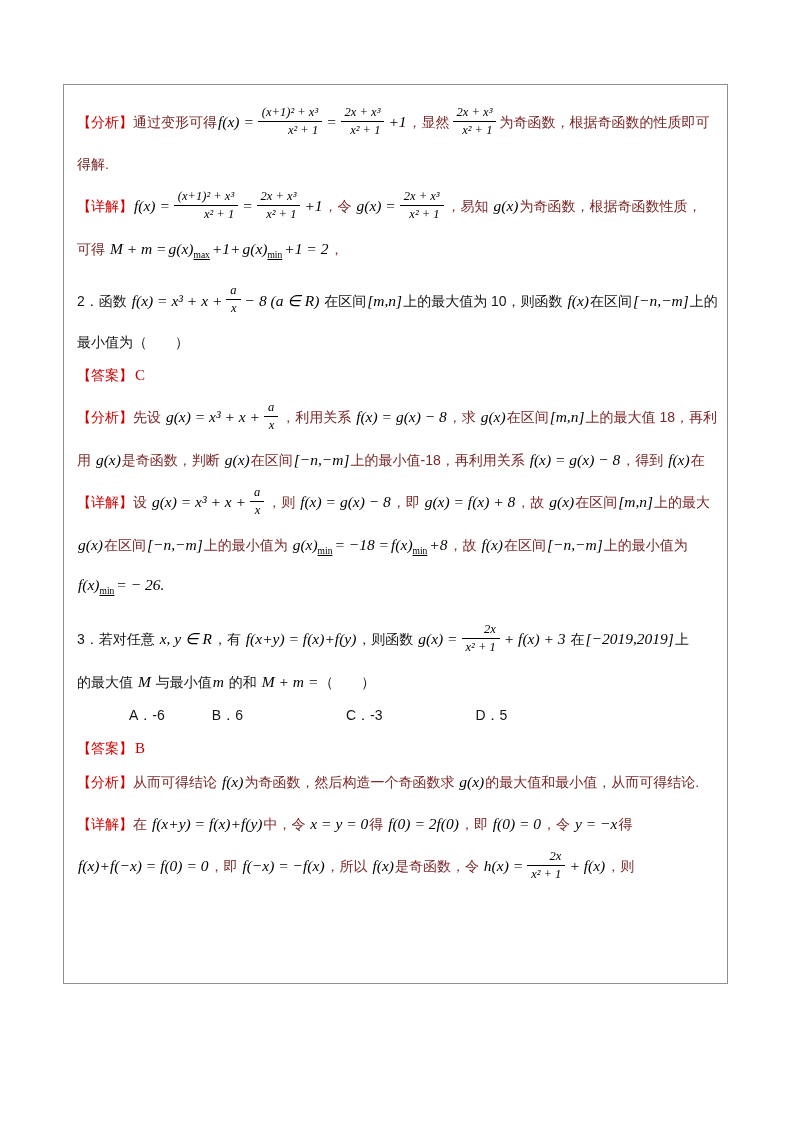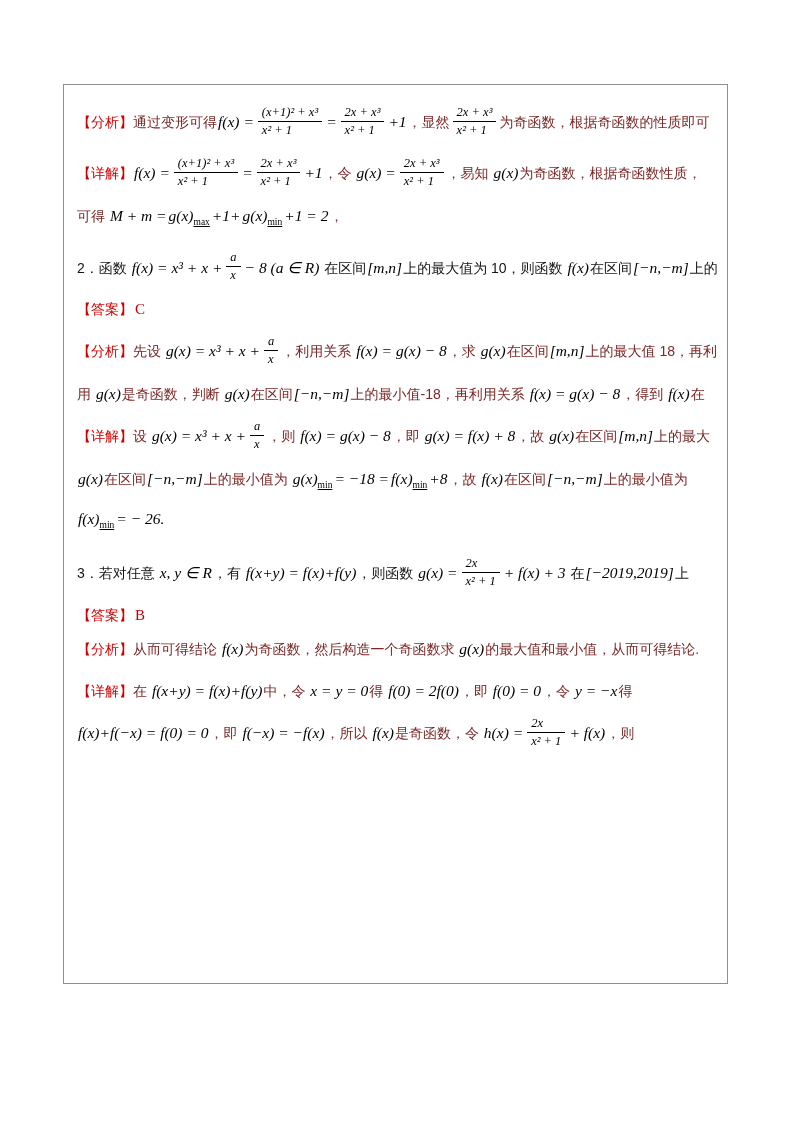--- a/index.html
+++ b/index.html
@@ -15,40 +15,44 @@
   }
   .line{white-space:nowrap;line-height:33px;font-size:14px;}
   .frac-line{padding:8px 0;}
   .lab{color:var(--label,#d10000);}
   .t{color:var(--prose,#7b2727);}
   .b{color:var(--black,#151515);}
   .m{color:#000000;font-family:"Liberation Serif", serif;font-style:italic;font-size:15.5px;margin:0 1px;}
   .m sub{font-size:9.5px;font-style:normal;letter-spacing:0;text-decoration:underline;}
   .ans{color:var(--answer,#c00000);font-family:"Liberation Serif", serif;font-size:15px;margin-left:2px;}
   .frac{
-    display:inline-block;vertical-align:middle;text-align:left;
+    display:inline-block;vertical-align:middle;text-align:right;
     font-family:"Liberation Serif", serif;font-style:italic;font-size:12.5px;
     line-height:1.2;margin:0 3px;transform:translateY(-2px);color:#000;
   }
   .frac .num{display:block;padding:0 4px 1px;border-bottom:1px solid #000;}
   .frac .den{display:block;padding:1px 4px 0;}
   .gap{display:inline-block;height:1px;}
 </style>
 </head>
 <body>
 
 <div class="page-box">
     <div class="line frac-line"><span class="lab">【分析】</span><span class="t">通过变形可得</span><span class="m">f(x) =</span><span class="frac"><span class="num">(x+1)² + x³</span><span class="den">x² + 1</span></span><span class="m">=</span><span class="frac"><span class="num">2x + x³</span><span class="den">x² + 1</span></span><span class="m">+1</span><span class="t">，显然</span><span class="frac"><span class="num">2x + x³</span><span class="den">x² + 1</span></span><span class="t">为奇函数，根据奇函数的性质即可</span></div>
+    <div class="line"><span class="t">得解.</span></div>
     <div class="line frac-line"><span class="lab">【详解】</span><span class="m">f(x) =</span><span class="frac"><span class="num">(x+1)² + x³</span><span class="den">x² + 1</span></span><span class="m">=</span><span class="frac"><span class="num">2x + x³</span><span class="den">x² + 1</span></span><span class="m">+1</span><span class="t">，令 </span><span class="m">g(x) =</span><span class="frac"><span class="num">2x + x³</span><span class="den">x² + 1</span></span><span class="t">，易知 </span><span class="m">g(x)</span><span class="t">为奇函数，根据奇函数性质，</span></div>
     <div class="line"><span class="t">可得 </span><span class="m">M + m =</span><span class="m"><span>g(x)</span><sub>max</sub></span><span class="m">+1+</span><span class="m"><span>g(x)</span><sub>min</sub></span><span class="m">+1 = 2</span><span class="t">，</span></div>
     <div class="line frac-line" style="margin-top: 4px;"><span class="b">2．函数 </span><span class="m">f(x) = x³ + x +</span><span class="frac"><span class="num">a</span><span class="den">x</span></span><span class="m">− 8 (a ∈ R)</span><span class="b"> 在区间</span><span class="m">[m,n]</span><span class="b">上的最大值为 10，则函数 </span><span class="m">f(x)</span><span class="b">在区间</span><span class="m">[−n,−m]</span><span class="b">上的</span></div>
+    <div class="line"><span class="b">最小值为（　　）</span></div>
     <div class="line"><span class="lab">【答案】</span><span class="ans">C</span></div>
     <div class="line frac-line"><span class="lab">【分析】</span><span class="t">先设 </span><span class="m">g(x) = x³ + x +</span><span class="frac"><span class="num">a</span><span class="den">x</span></span><span class="t">，利用关系 </span><span class="m">f(x) = g(x) − 8</span><span class="t">，求 </span><span class="m">g(x)</span><span class="t">在区间</span><span class="m">[m,n]</span><span class="t">上的最大值 18，再利</span></div>
     <div class="line"><span class="t">用 </span><span class="m">g(x)</span><span class="t">是奇函数，判断 </span><span class="m">g(x)</span><span class="t">在区间</span><span class="m">[−n,−m]</span><span class="t">上的最小值-18，再利用关系 </span><span class="m">f(x) = g(x) − 8</span><span class="t">，得到 </span><span class="m">f(x)</span><span class="t">在</span></div>
     <div class="line frac-line"><span class="lab">【详解】</span><span class="t">设 </span><span class="m">g(x) = x³ + x +</span><span class="frac"><span class="num">a</span><span class="den">x</span></span><span class="t">，则 </span><span class="m">f(x) = g(x) − 8</span><span class="t">，即 </span><span class="m">g(x) = f(x) + 8</span><span class="t">，故 </span><span class="m">g(x)</span><span class="t">在区间</span><span class="m">[m,n]</span><span class="t">上的最大</span></div>
     <div class="line"><span class="m">g(x)</span><span class="t">在区间</span><span class="m">[−n,−m]</span><span class="t">上的最小值为 </span><span class="m"><span>g(x)</span><sub>min</sub></span><span class="m">= −18 =</span><span class="m"><span>f(x)</span><sub>min</sub></span><span class="m">+8</span><span class="t">，故 </span><span class="m">f(x)</span><span class="t">在区间</span><span class="m">[−n,−m]</span><span class="t">上的最小值为</span></div>
     <div class="line"><span class="m"><span>f(x)</span><sub>min</sub></span><span class="m">= − 26.</span></div>
     <div class="line frac-line" style="margin-top: 6px;"><span class="b">3．若对任意 </span><span class="m">x, y ∈ R</span><span class="b">，有 </span><span class="m">f(x+y) = f(x)+f(y)</span><span class="b">，则函数 </span><span class="m">g(x) =</span><span class="frac"><span class="num">2x</span><span class="den">x² + 1</span></span><span class="m">+ f(x) + 3</span><span class="b"> 在</span><span class="m">[−2019,2019]</span><span class="b">上</span></div>
+    <div class="line"><span class="b">的最大值 </span><span class="m">M</span><span class="b"> 与最小值</span><span class="m">m</span><span class="b"> 的和 </span><span class="m">M + m =</span><span class="b">（　　）</span></div>
+    <div class="line"><span class="gap" style="width: 52px;"></span><span class="b">A．-6</span><span class="gap" style="width: 47px;"></span><span class="b">B．6</span><span class="gap" style="width: 103px;"></span><span class="b">C．-3</span><span class="gap" style="width: 93px;"></span><span class="b">D．5</span></div>
     <div class="line"><span class="lab">【答案】</span><span class="ans">B</span></div>
     <div class="line"><span class="lab">【分析】</span><span class="t">从而可得结论 </span><span class="m">f(x)</span><span class="t">为奇函数，然后构造一个奇函数求 </span><span class="m">g(x)</span><span class="t">的最大值和最小值，从而可得结论.</span></div>
     <div class="line" style="margin-top: 8px;"><span class="lab">【详解】</span><span class="t">在 </span><span class="m">f(x+y) = f(x)+f(y)</span><span class="t">中，令 </span><span class="m">x = y = 0</span><span class="t">得 </span><span class="m">f(0) = 2f(0)</span><span class="t">，即 </span><span class="m">f(0) = 0</span><span class="t">，令 </span><span class="m">y = −x</span><span class="t">得</span></div>
     <div class="line frac-line"><span class="m">f(x)+f(−x) = f(0) = 0</span><span class="t">，即 </span><span class="m">f(−x) = −f(x)</span><span class="t">，所以 </span><span class="m">f(x)</span><span class="t">是奇函数，令 </span><span class="m">h(x) =</span><span class="frac"><span class="num">2x</span><span class="den">x² + 1</span></span><span class="m">+ f(x)</span><span class="t">，则</span></div>
   </div>
 
 </body></html>

